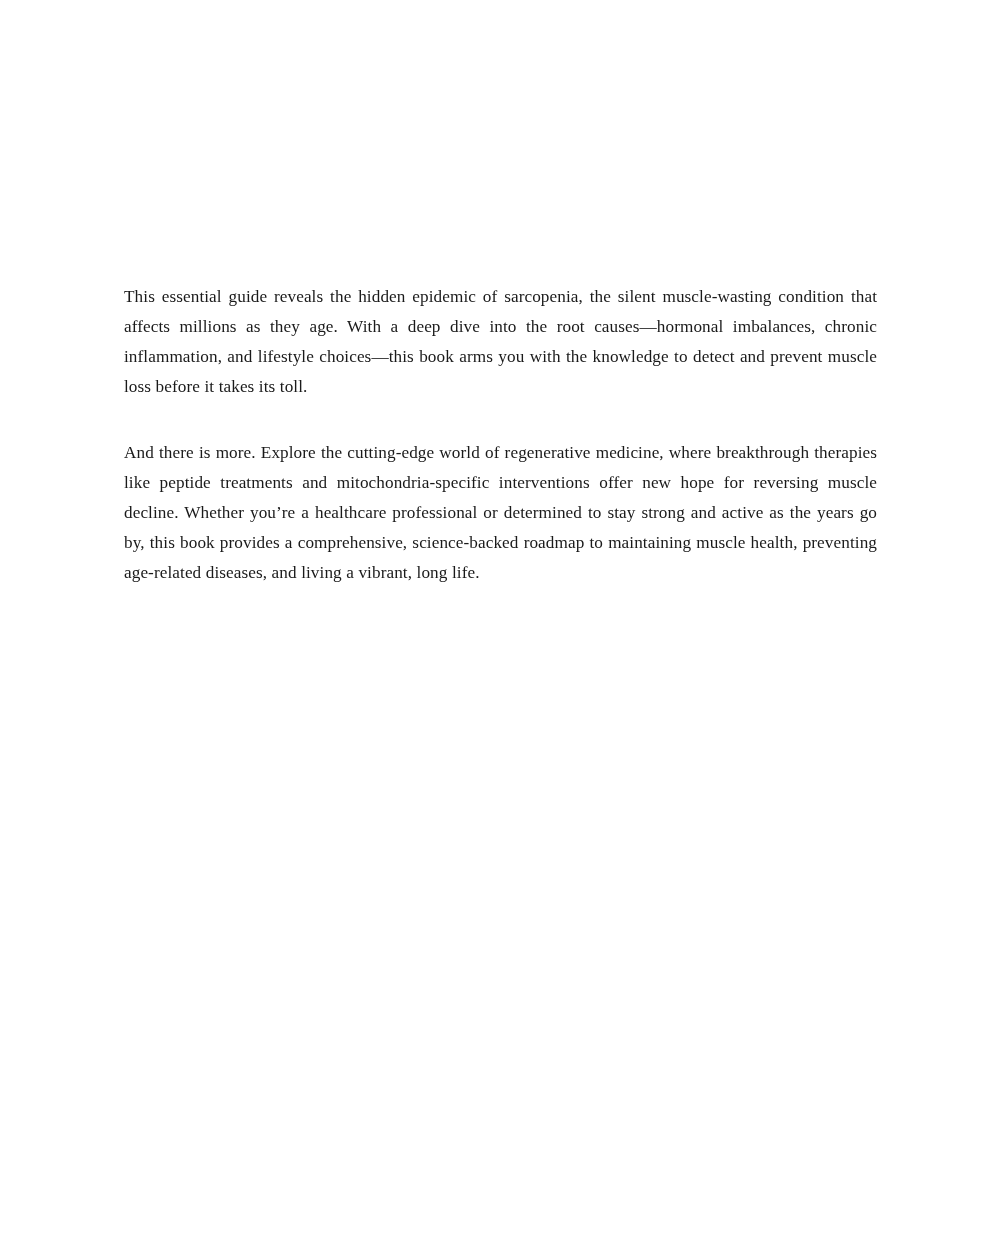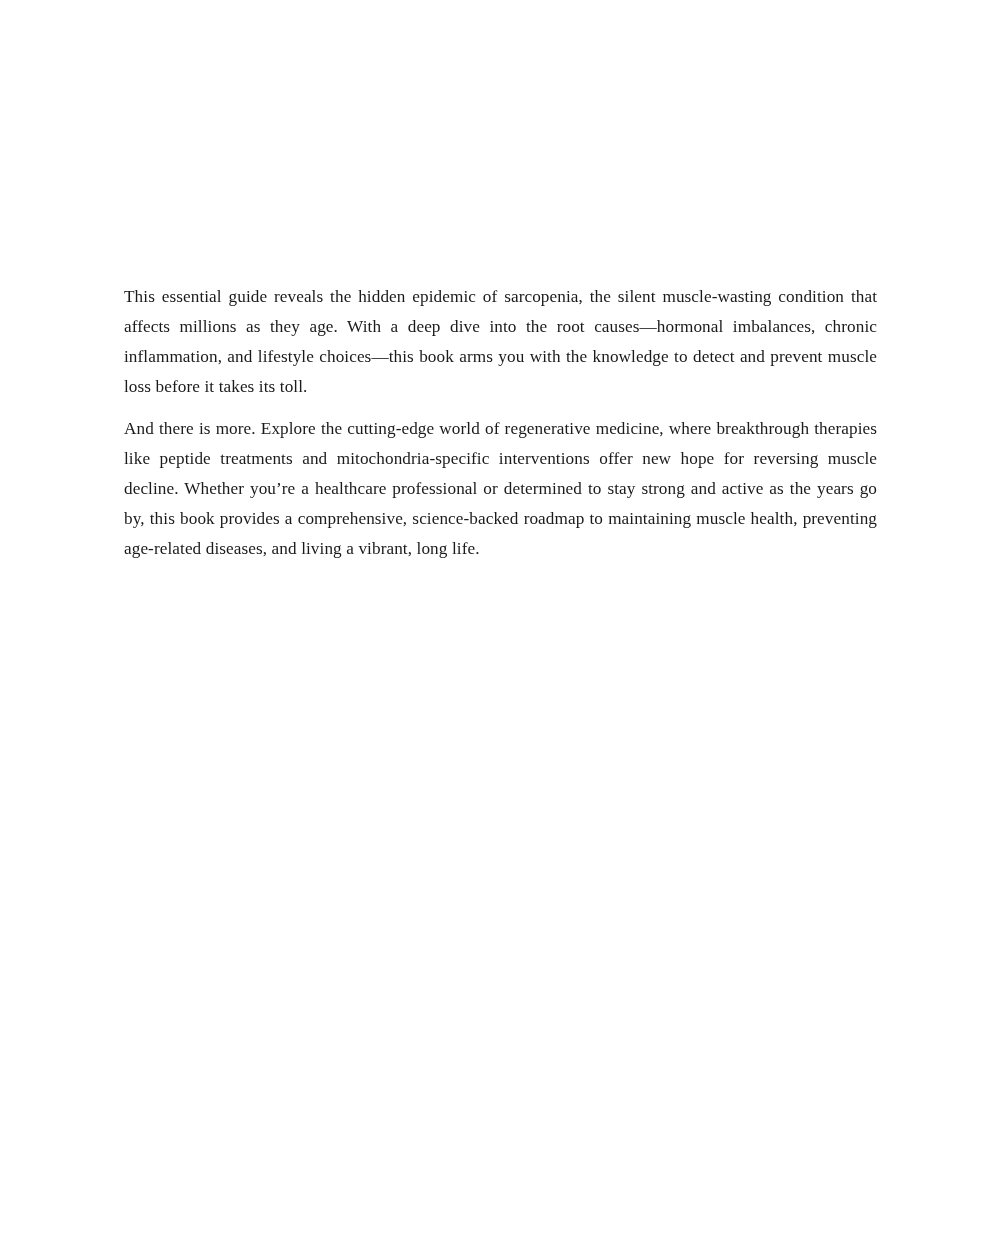--- a/index.html
+++ b/index.html
@@ -42,21 +42,21 @@
     text-justify: inter-word;
     font-weight: 400;
     letter-spacing: 0.005em;
     word-spacing: 0.005em;
     font-kerning: normal;
     font-variant-ligatures: common-ligatures;
     hyphens: manual;
   }
 
   .body-paragraph + .body-paragraph {
-    margin-top: 12px;
+    margin-top: 36px;
   }
 </style>
 </head>
 <body>
 
 <div class="page">
 
   <div class="text-block">
 
     <p class="body-paragraph">This essential guide reveals the hidden epidemic of sarcopenia, the silent muscle-wasting condition that affects millions as they age. With a deep dive into the root causes—hormonal imbalances, chronic inflammation, and lifestyle choices—this book arms you with the knowledge to detect and prevent muscle loss before it takes its toll.</p>

